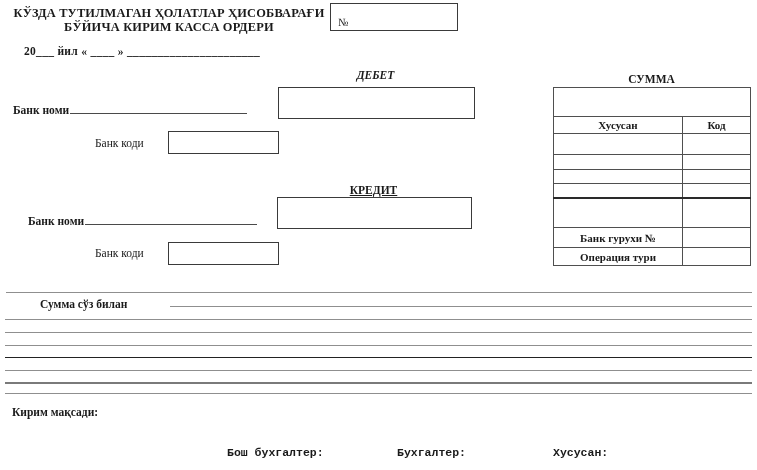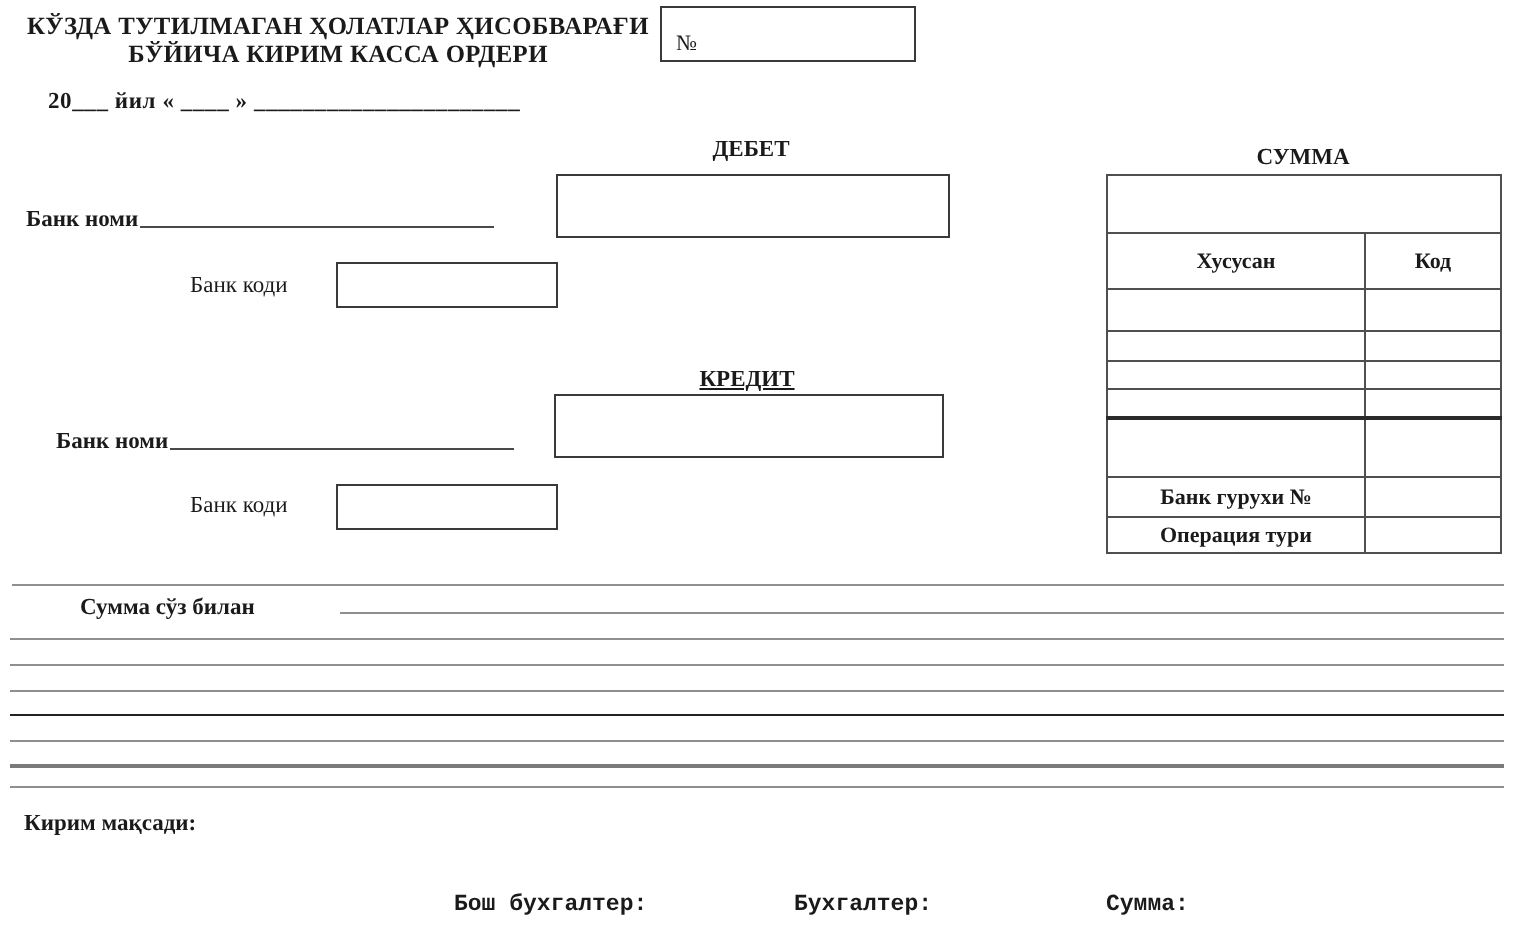--- a/index.html
+++ b/index.html
@@ -46,21 +46,21 @@
     <div>КЎЗДА ТУТИЛМАГАН ҲОЛАТЛАР ҲИСОБВАРАҒИ</div>
     <div>БЎЙИЧА КИРИМ КАССА ОРДЕРИ</div>
   </div>
 
   <div class="abs num-box">
     <span class="no">№</span>
   </div>
 
   <div class="abs date-line">20___ йил « ____ »  ______________________</div>
 
-  <div class="abs sec-label" style="left:278px; top:69px; width:195px;">ДЕБЕТ</div>
+  <div class="abs sec-label" style="left:278px; top:69px; width:195px;font-style:italic;">ДЕБЕТ</div>
   <div class="fbox" style="left:278px; top:87px; width:195px; height:30px;"></div>
 
   <div class="bankrow" style="left:13px; top:101px; width:234px; height:15px;">
     <span class="lbl">Банк номи</span>
     <span class="uline"></span>
   </div>
 
   <div class="abs code-label" style="left:95px; top:137px;">Банк коди</div>
   <div class="fbox" style="left:168px; top:131px; width:109px; height:21px;"></div>
 
@@ -79,21 +79,21 @@
 
   <table class="summa">
     <colgroup>
         <col style="width:129px">
         <col style="width:68px">
       </colgroup>
     <tbody>
         <tr style="height:29px">
           <td colspan="2"></td>
         </tr>
-    <tr style="height:28px">
+    <tr style="height:17px">
       <td>Хусусан</td>
       <td>Код</td>
     </tr>
     <tr style="height:21px">
           <td></td>
           <td></td>
         </tr>
     <tr style="height:15px">
           <td></td>
           <td></td>
@@ -129,15 +129,15 @@
   <div class="hline" style="left:5px; top:345px; width:747px;"></div>
   <div class="hline dark" style="left:5px; top:357px; width:747px;"></div>
   <div class="hline" style="left:5px; top:370px; width:747px;"></div>
   <div class="hline thick" style="left:5px; top:382px; width:747px;"></div>
   <div class="hline" style="left:5px; top:393px; width:747px;"></div>
 
   <div class="abs purpose-label">Кирим мақсади:</div>
 
   <span class="sig" style="left:227px;">Бош бухгалтер:</span>
   <span class="sig" style="left:397px;">Бухгалтер:</span>
-  <span class="sig" style="left:553px;">Сумма:</span>
+  <span class="sig" style="left:553px;">Хусусан:</span>
 
 </div>
 
 </body></html>

